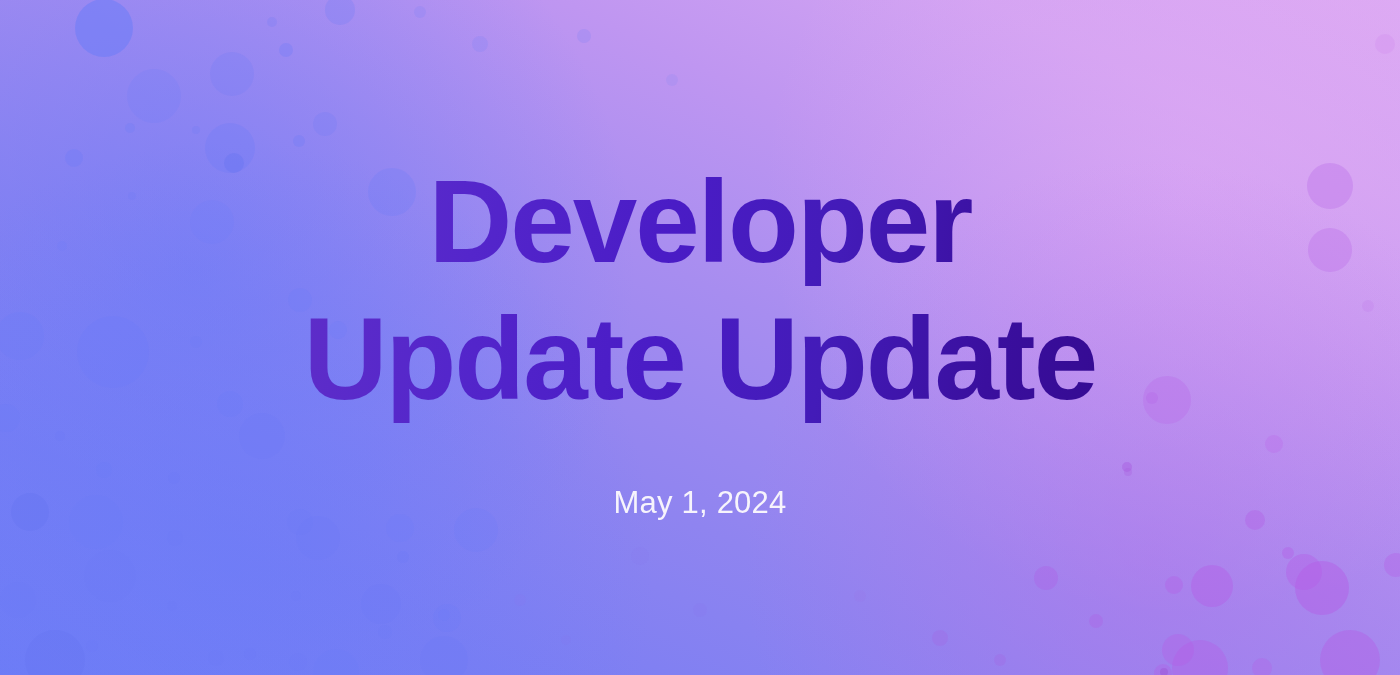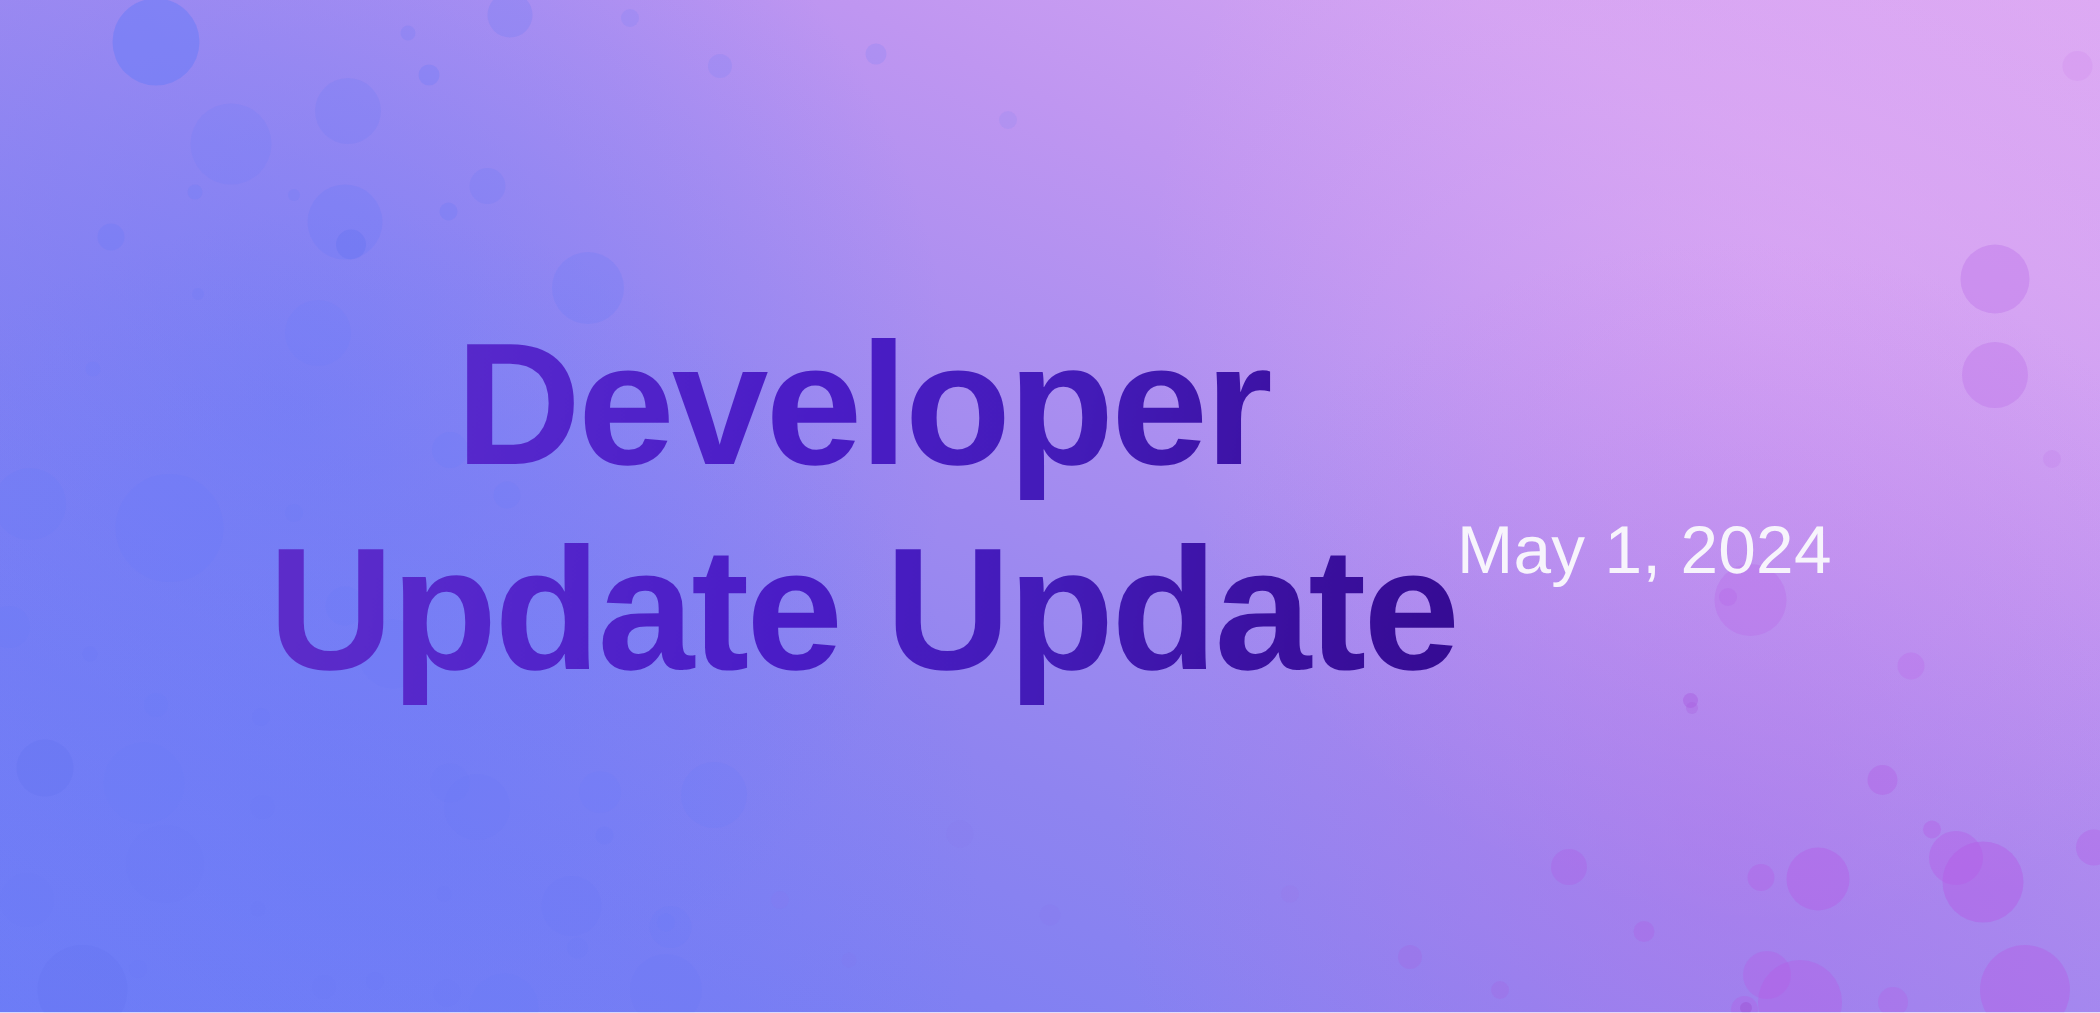--- a/index.html
+++ b/index.html
@@ -63,21 +63,21 @@
     height: 675px;
   }
 
   #content {
     position: absolute;
     left: 0;
     top: 0;
     width: 1400px;
     height: 675px;
     display: flex;
-    flex-direction: row;
+    flex-direction: column;
     align-items: center;
     justify-content: center;
   }
 
   .title {
     margin: 0;
     font-size: 116px;
     font-weight: 700;
     line-height: 1.18;
     letter-spacing: -2px;
@@ -88,21 +88,21 @@
     background-clip: text;
     color: transparent;
     -webkit-text-fill-color: transparent;
   }
   .title-line-1 { display: block; }
   .title-line-2 { display: block; }
 
   .date {
     margin: 0;
     margin-top: 58px;
-    font-size: 45px;
+    font-size: 31px;
     font-weight: 400;
     letter-spacing: 0.2px;
     color: #f7f4fc;
     text-align: left;
     white-space: nowrap;
   }
 </style>
 </head>
 <body>
 

